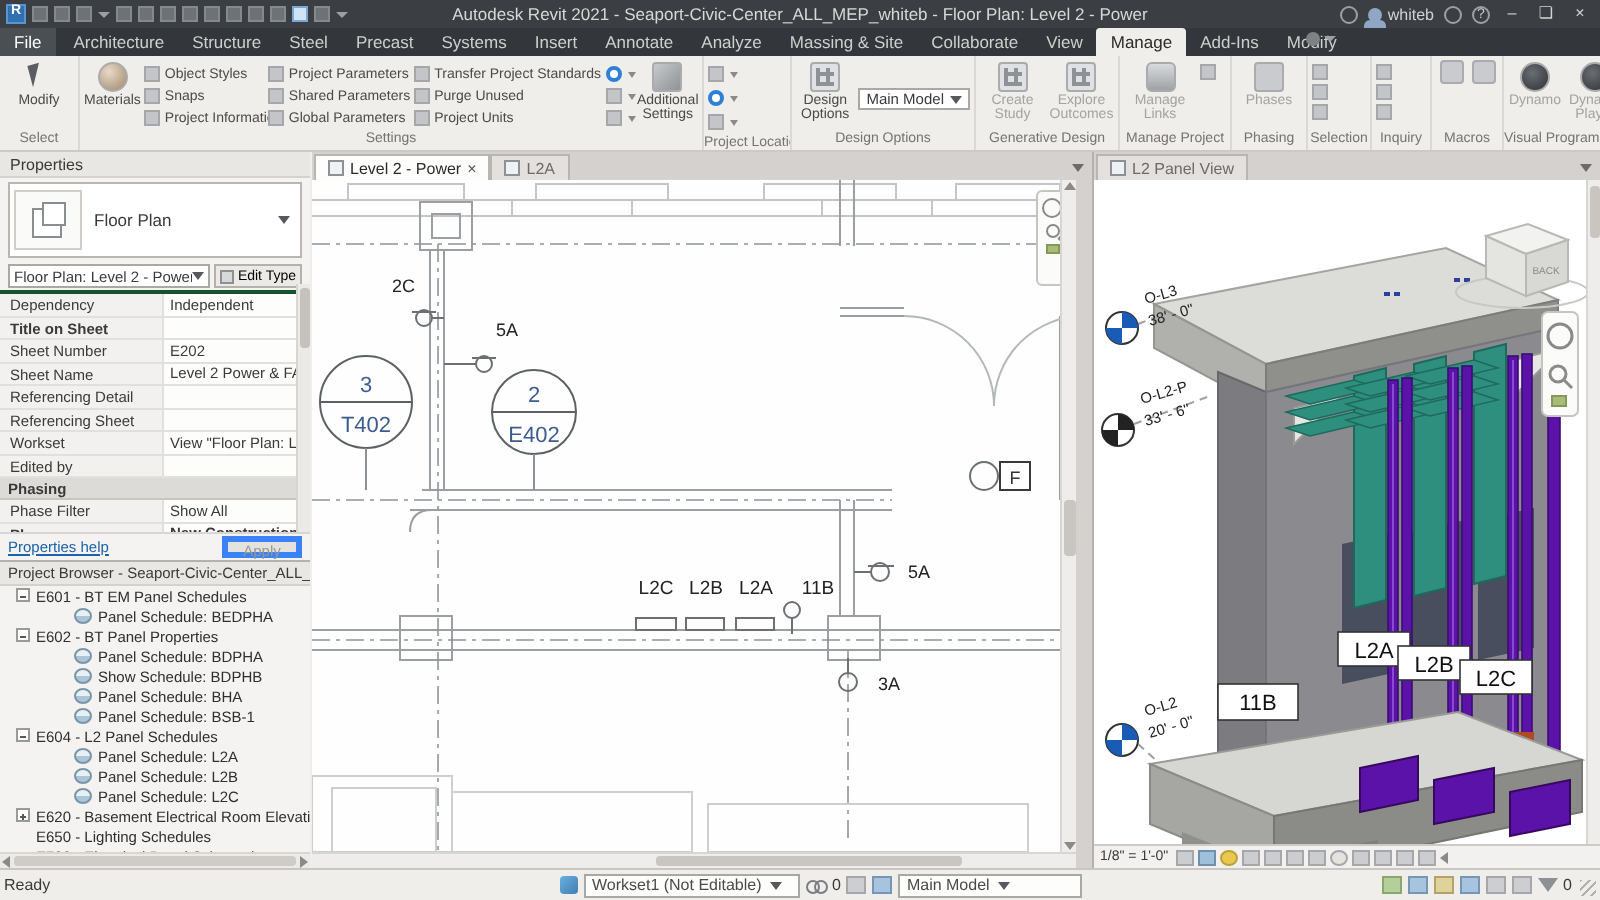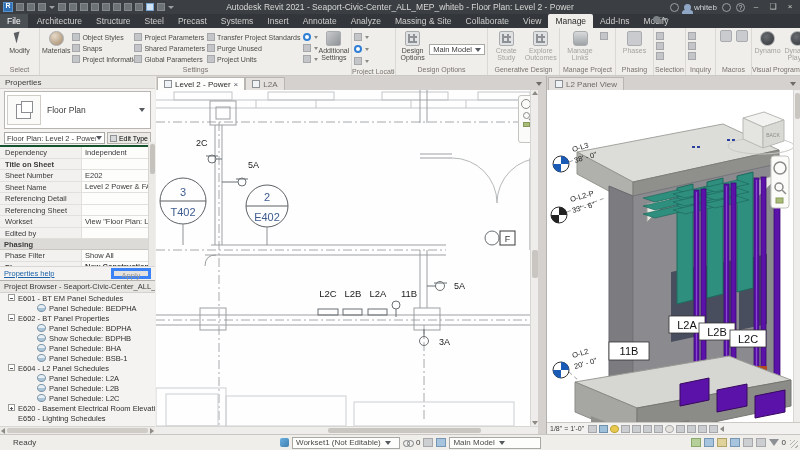--- a/index.html
+++ b/index.html
@@ -135,21 +135,21 @@
   .vb-scale{font-size:7px;color:#3a3a3a;white-space:nowrap;margin-right:2px}
   .vbi{width:9px;height:8px;background:#cbcdd0;border:1px solid #a5a7aa;flex:none}
   .vbi.sun{border-radius:50%;background:#e8c94e;border-color:#bca23a}
   .vbi.blue{background:#9fc0da;border-color:#6f90aa}
   .vbi.bulb{border-radius:50%;background:#e6e3de}
   .rvscroll{position:absolute;right:0;top:14px;width:7px;height:332px;background:#efedeb;border-left:1px solid #d8d6d3}
   .rvthumb{position:absolute;left:1px;top:3px;width:5px;height:26px;background:#c9c6c2;border-radius:2px}
 
   
   .statusbar{position:absolute;left:0;top:434px;width:800px;height:16px;background:#f0eeeb;border-top:1px solid #c9c6c3;display:flex;align-items:center;font-size:8px}
-  .sb-ready{padding-left:13px;color:#3a3a3a}
+  .sb-ready{padding-left:2px;color:#3a3a3a}
   .sb-group{position:absolute;display:flex;align-items:center;gap:3px}
   .ws-icon{width:9px;height:9px;border-radius:2px;background:linear-gradient(135deg,#69b0e0,#3f7fb0)}
   .sb-box{height:12px;background:#fdfdfc;border:1px solid #a8a8a4;display:flex;align-items:center;padding:0 3px;gap:4px}
   .sb-box .sp{white-space:nowrap;overflow:hidden;color:#4a4a46}
   .chain{width:10px;height:8px;position:relative}
   .chain::before,.chain::after{content:"";position:absolute;top:1px;width:5px;height:5px;border:1.5px solid #7a7e82;border-radius:50%}
   .chain::after{left:4px}
   .sbi{width:10px;height:9px;background:#ccced1;border:1px solid #a5a7aa}
   .sbi.g{background:#b5cf9a;border-color:#8aa86c}
   .sbi.b{background:#a7c4de;border-color:#7696b4}

